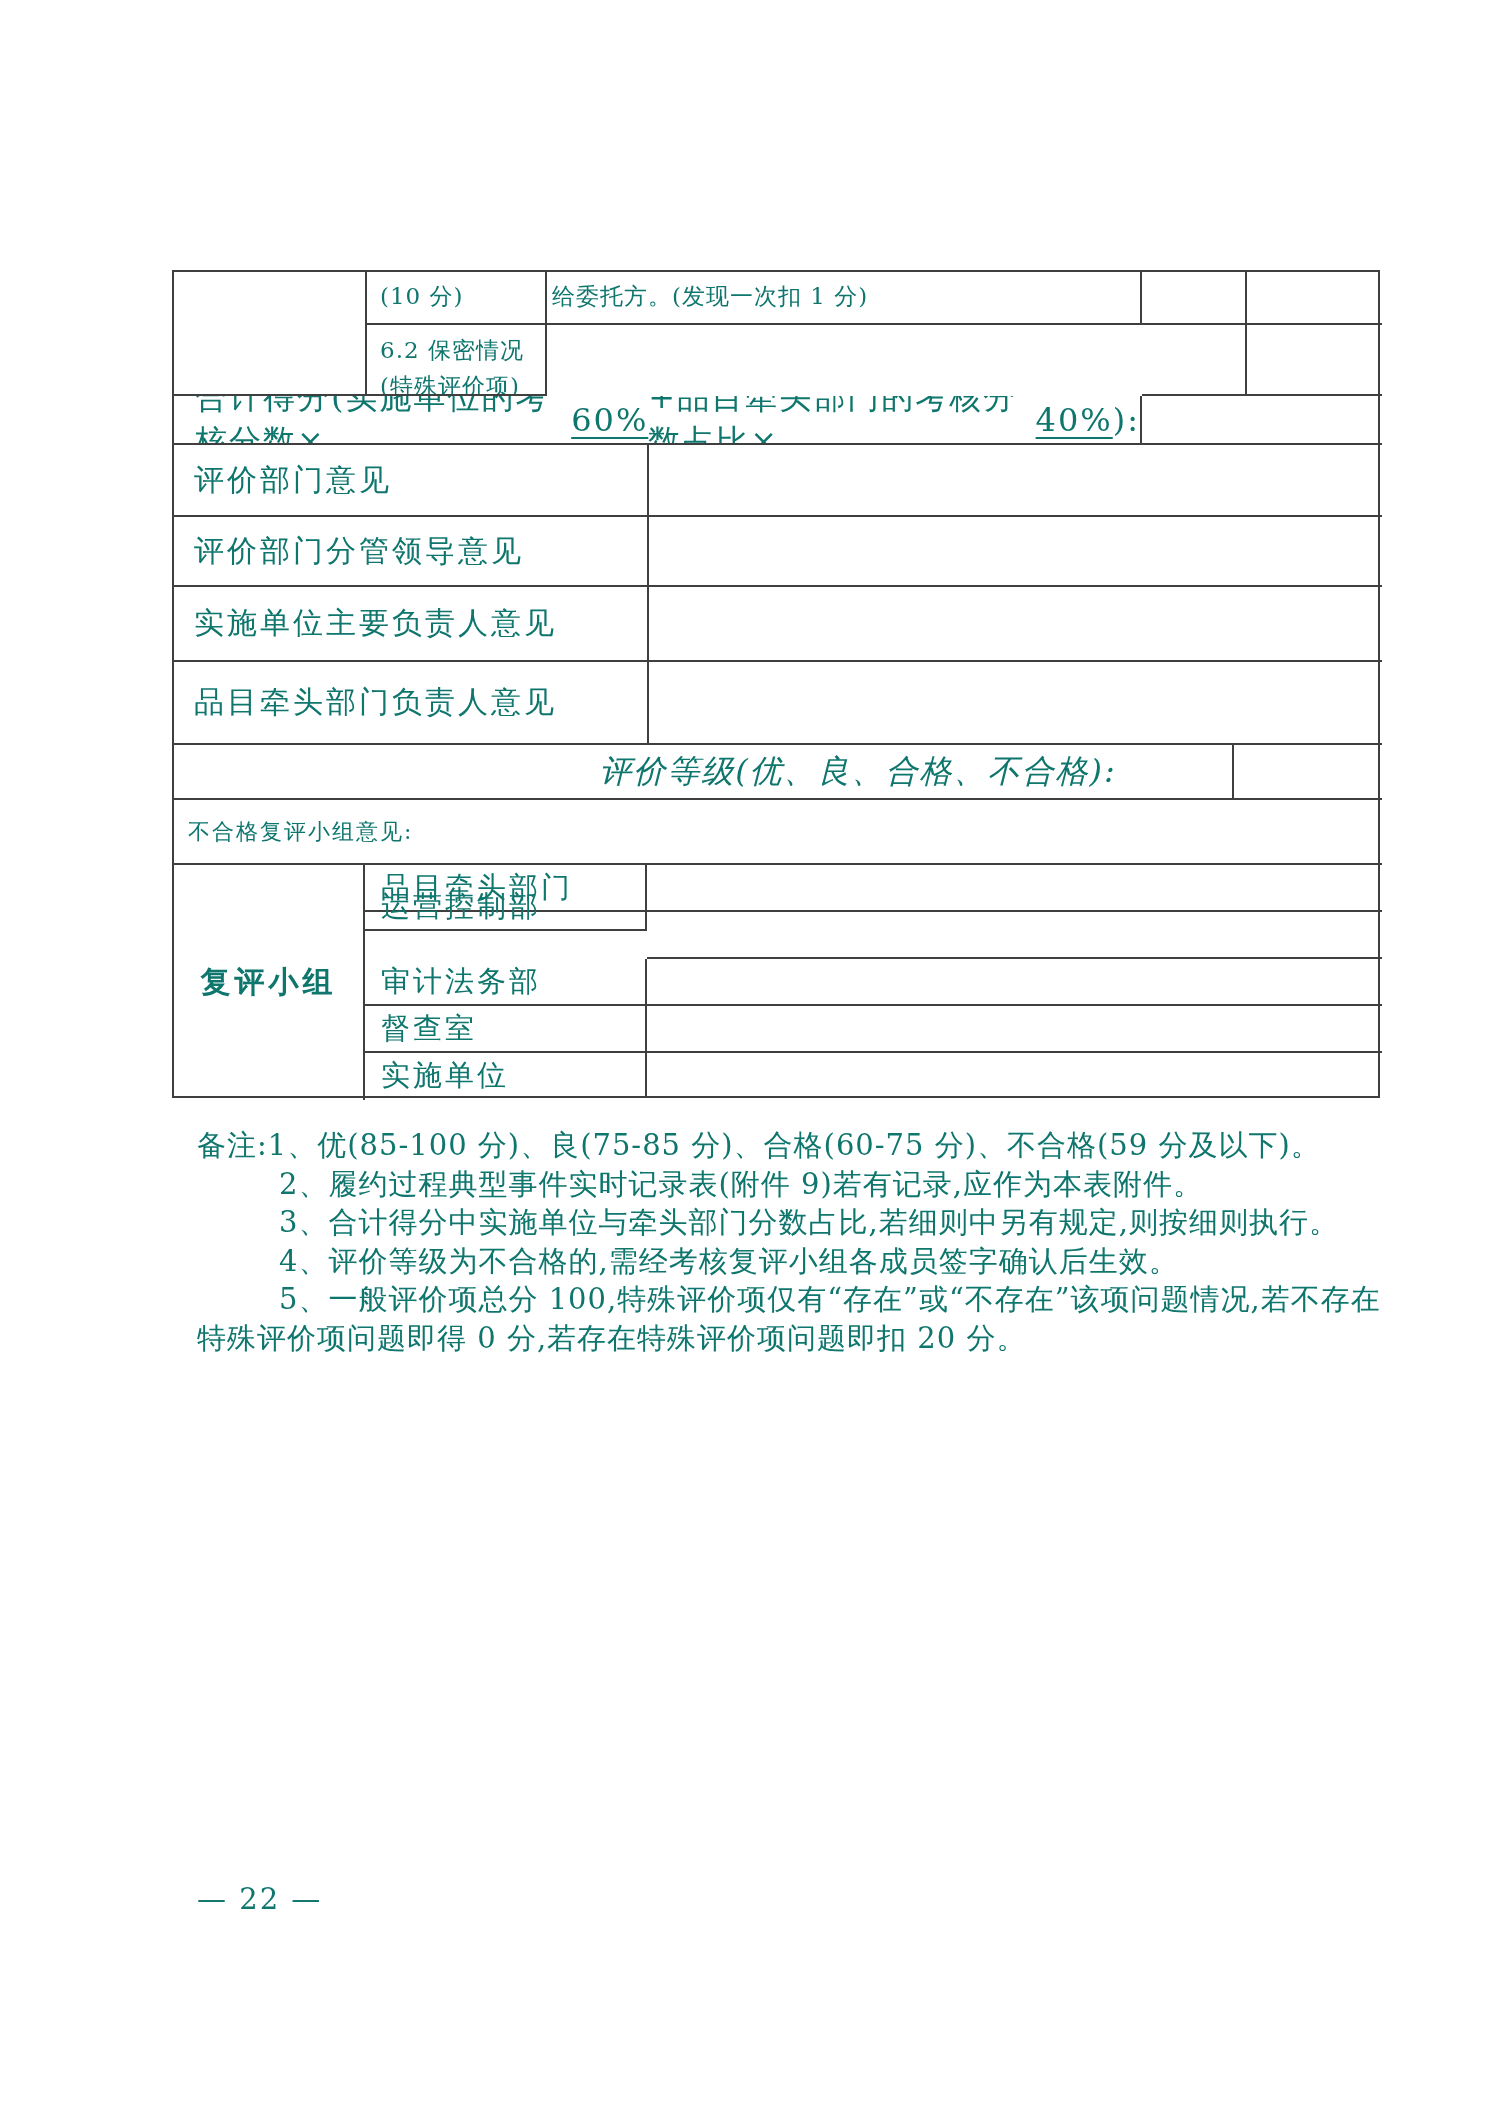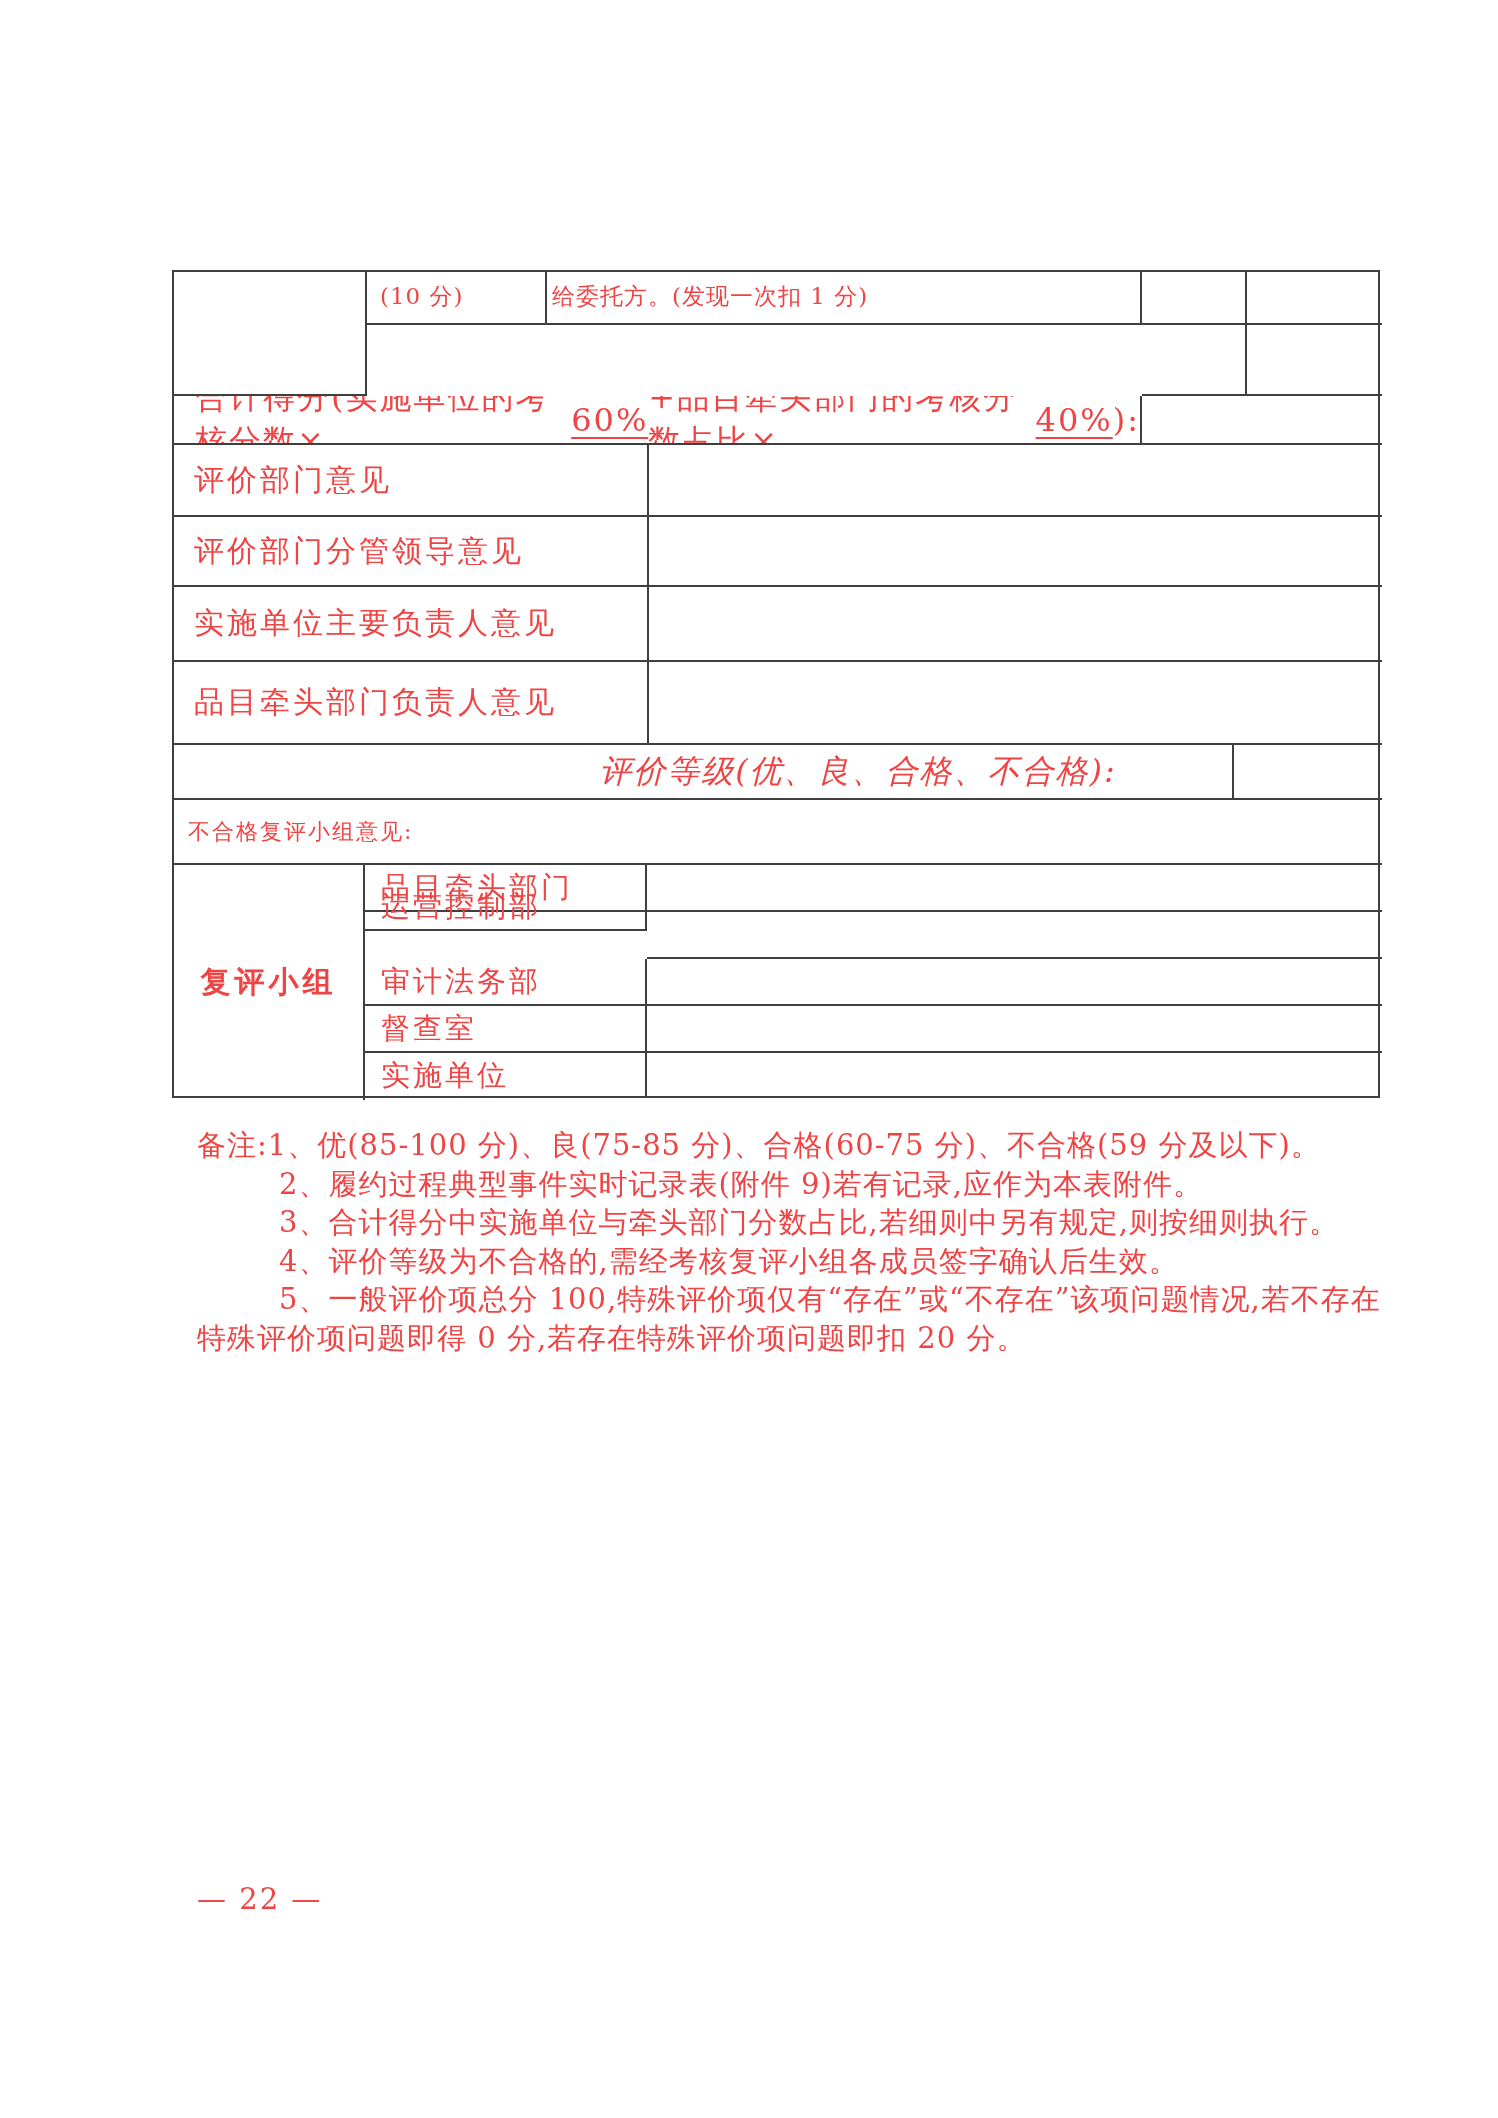--- a/index.html
+++ b/index.html
@@ -1,21 +1,21 @@
 <!DOCTYPE html>
 <html><head>
 <meta charset="utf-8">
 <style>
   html,body{margin:0;padding:0;background:#e8e8e8;}
   .page{
     position:relative;
     width:1498px;height:2118px;
     background:#ffffff;
     font-family:"DejaVu Serif","Liberation Serif",serif;
-    color:#ef4444;
+    color:#0f766e;
     overflow:hidden;
   }
   
   .tbl{
     position:absolute;left:172px;top:270px;
     width:1208px;height:828px;
     border:2px solid #3f3f3f;
     box-sizing:border-box;
   }
   .cell{
@@ -56,20 +56,24 @@
 
   <div class="tbl">
 
     <div class="cell br bb" style="left:0;top:0;width:193px;height:124px;"></div>
 
     <div class="cell br bb small pad-s" style="left:193px;top:0;width:180px;height:53px;">(10 分)</div>
     <div class="cell br bb small pad-d" style="left:373px;top:0;width:595px;height:53px;">给委托方。(发现一次扣 1 分)</div>
     <div class="cell br bb" style="left:968px;top:0;width:105px;height:53px;"></div>
     <div class="cell bb" style="left:1073px;top:0;width:135px;height:53px;"></div>
 
+    <div class="cell br bb small pad-s" style="left:193px;top:53px;width:180px;height:71px;line-height:36px;">
+      <div>6.2 保密情况</div>
+      <div>(特殊评价项)</div>
+    </div>
     <div class="cell br bb" style="left:968px;top:53px;width:105px;height:71px;"></div>
     <div class="cell bb" style="left:1073px;top:53px;width:135px;height:71px;"></div>
 
     <div class="cell br bb vcenter big" style="left:0;top:124px;width:968px;height:49px;padding-left:21px;">
       <span>合计得分(实施单位的考核分数×</span>
         <u class="pct">60%</u>
         <span>+品目牵头部门的考核分数占比×</span>
         <u class="pct">40%</u>
         <span>):</span>
     </div>

